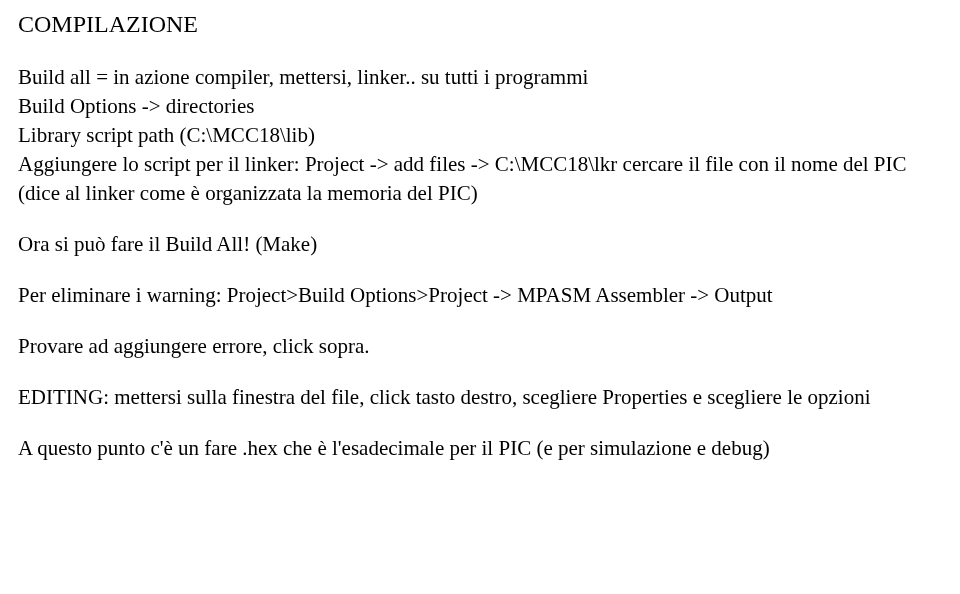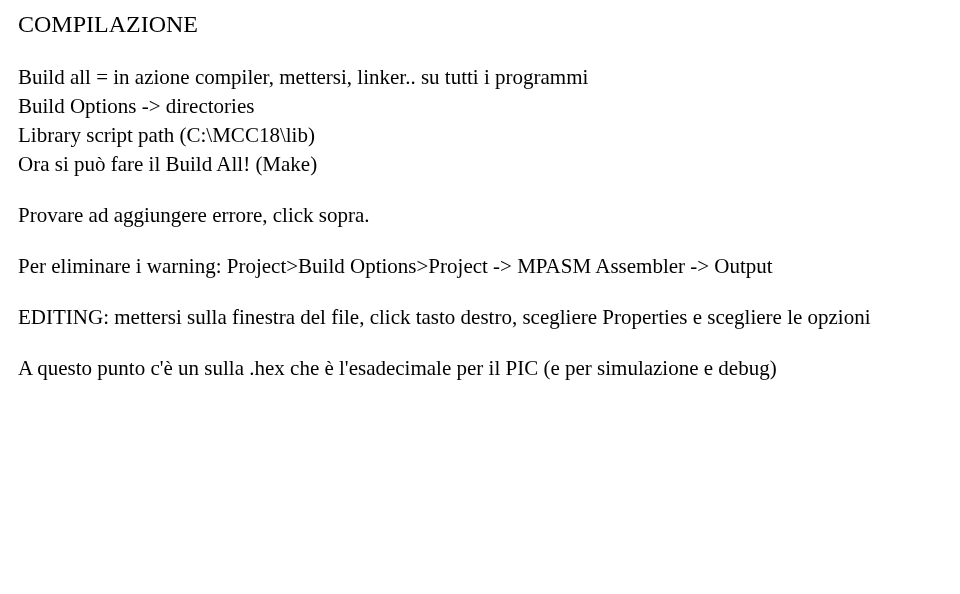--- a/index.html
+++ b/index.html
@@ -30,23 +30,24 @@
 </head>
 <body>
 
 <div class="page">
   <div class="title">COMPILAZIONE</div>
 
   <div class="tight">Build all = in azione compiler, mettersi, linker..   su tutti i programmi</div>
 
   <div class="tight">Build Options -&gt; directories</div>
   <div class="tight">Library script path  (C:\MCC18\lib)</div>
+  <div class="block">Aggiungere lo script per il linker: Project -&gt; add files -&gt; C:\MCC18\lkr cercare il file con il nome del PIC (dice al linker come è organizzata la memoria del PIC)</div>
 
   <div class="block">Ora si può fare il Build All!  (Make)</div>
 
+  <div class="block">Per eliminare i warning: Project&gt;Build Options&gt;Project -&gt; MPASM Assembler -&gt; Output</div>
+
   <div class="block">Provare ad aggiungere errore, click sopra.</div>
-
-  <div class="block">Per eliminare i warning: Project&gt;Build Options&gt;Project -&gt; MPASM Assembler -&gt; Output</div>
 
   <div class="block">EDITING: mettersi sulla finestra del file, click tasto destro, scegliere Properties e scegliere le opzioni</div>
 
-  <div class="block">A questo punto c'è un sulla .hex che è l'esadecimale per il PIC (e per simulazione e debug)</div>
+  <div class="block">A questo punto c'è un fare .hex che è l'esadecimale per il PIC (e per simulazione e debug)</div>
 </div>
 
 </body></html>

